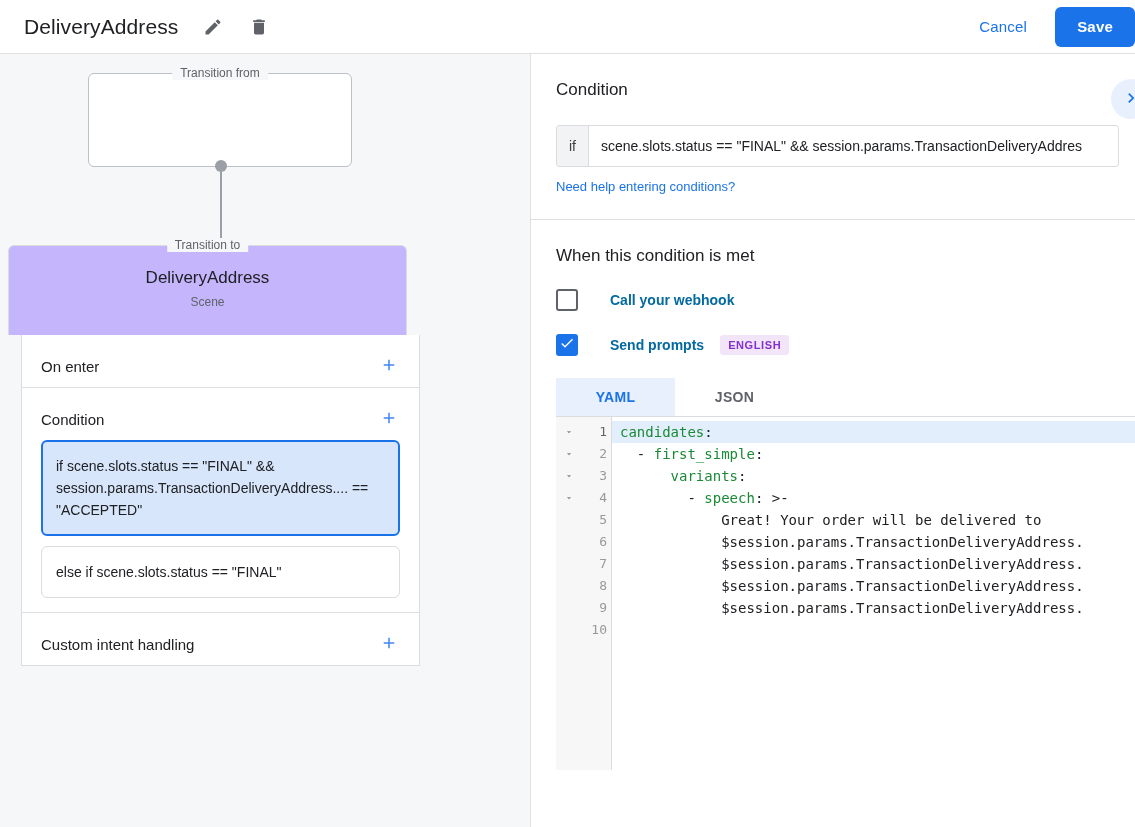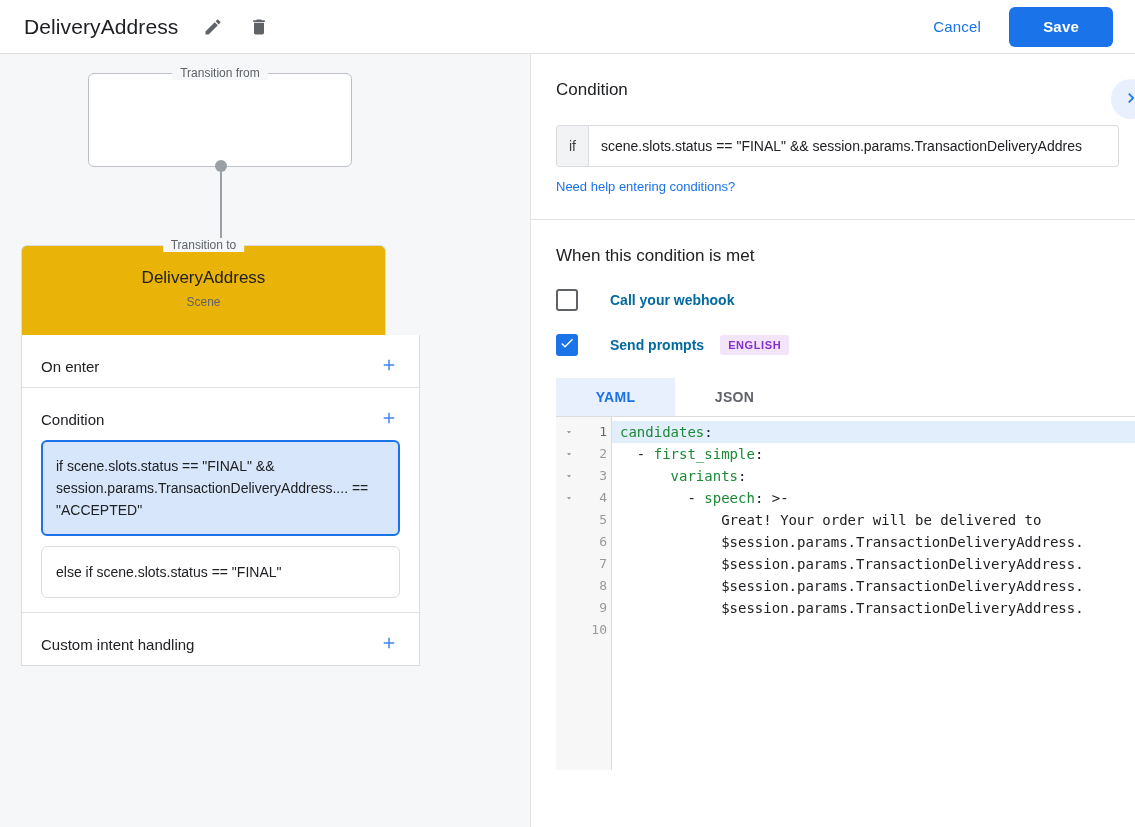--- a/index.html
+++ b/index.html
@@ -43,28 +43,28 @@
     font-size: 15px;
     color: #1a73e8;
     background: transparent;
     border: none;
     padding: 8px 12px;
     cursor: pointer;
     font-family: inherit;
     letter-spacing: 0.2px;
   }
   .save-btn {
-    margin-left: 16px; margin-right: 22px;
+    margin-left: 16px; 
     background: #1a73e8;
     color: #ffffff;
     border: none;
     border-radius: 6px;
     font-size: 15px;
     font-weight: bold;
-    padding: 0 34px;
+    padding: 0 22px;
     height: 40px;
     cursor: pointer;
     font-family: inherit;
     letter-spacing: 0.2px;
   }
 
   
   .left-panel {
     position: absolute;
     left: 0; top: 54px;
@@ -98,23 +98,23 @@
     left: 0; right: 0; top: 34px;
     text-align: center;
     font-size: 16px;
     color: #202124;
   }
 
   
   .connector { position: absolute; left: 214px; top: 105px; width: 14px; height: 128px; }
 
   .box-to {
-    left: 21px; top: 191px;
-    width: 365px; height: 90px;
-    background: #eab308;
+    left: 8px; top: 191px;
+    width: 399px; height: 90px;
+    background: #c4b5fd;
     border: 1px solid #dadce0;
     border-bottom: none;
     border-radius: 6px 6px 0 0;
   }
   .box-to .fieldset-legend {
     left: 50%; transform: translateX(-50%);
     background: #f6f7f8;
   }
   .box-to-title {
     position: absolute; left: 0; right: 0; top: 22px;

